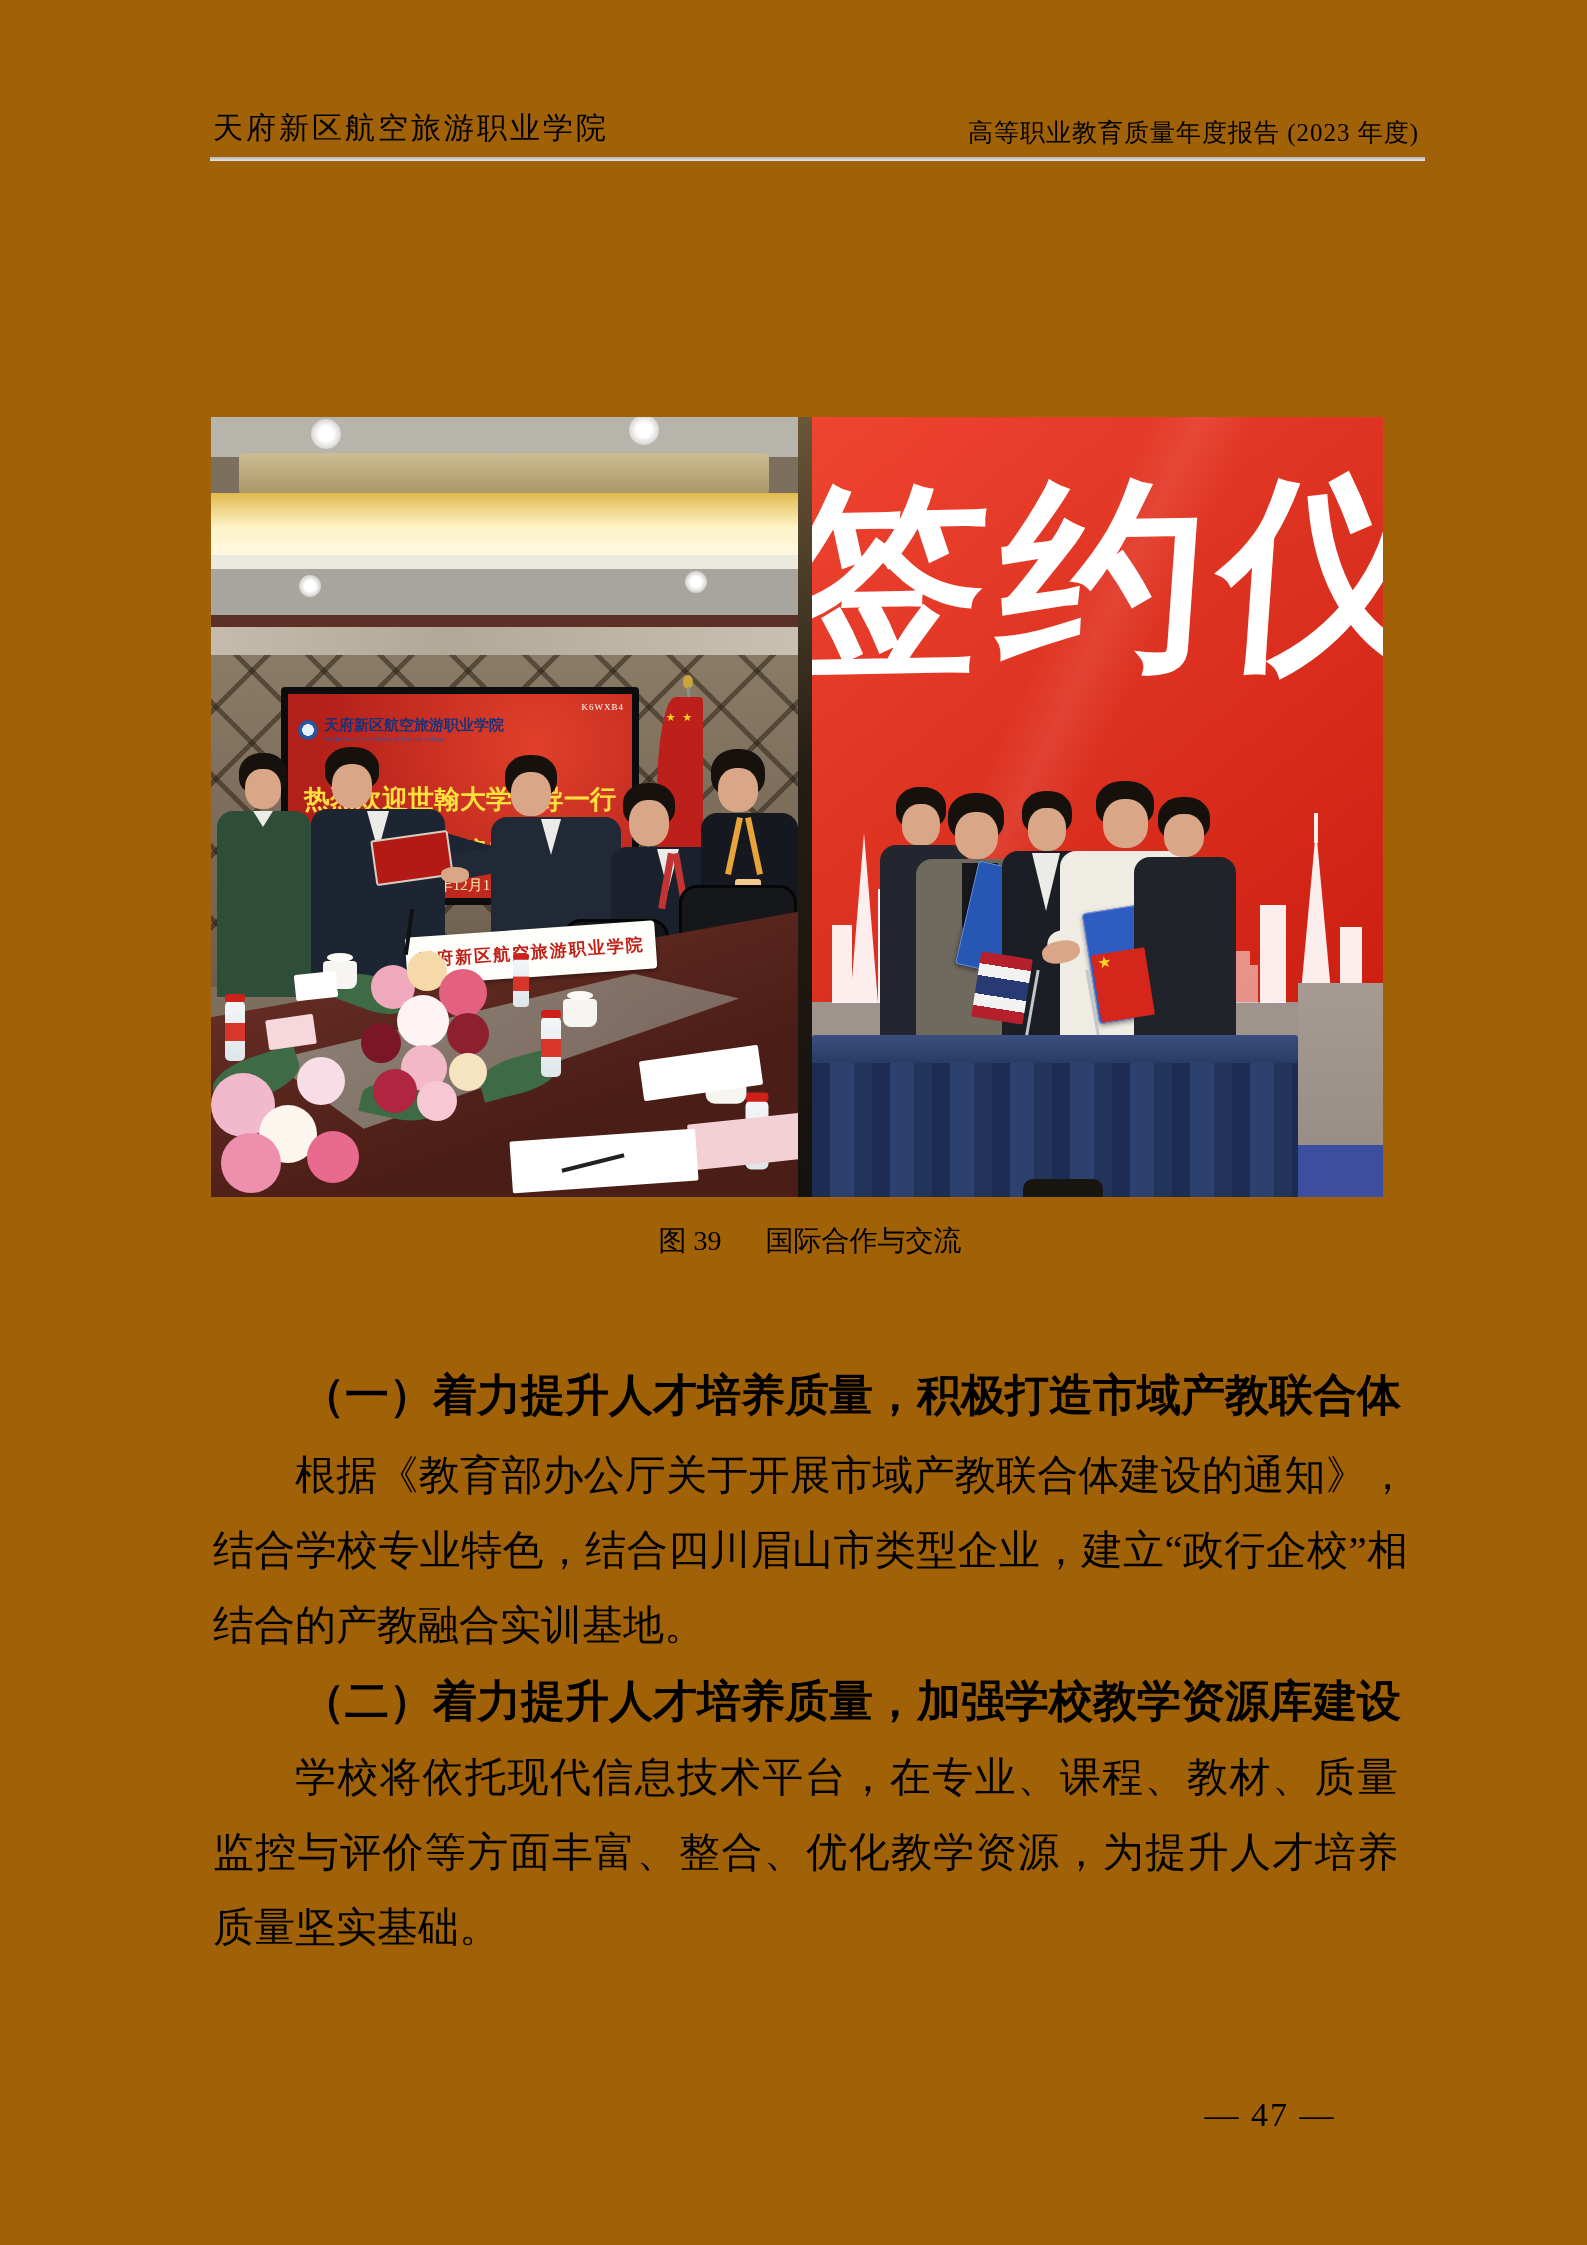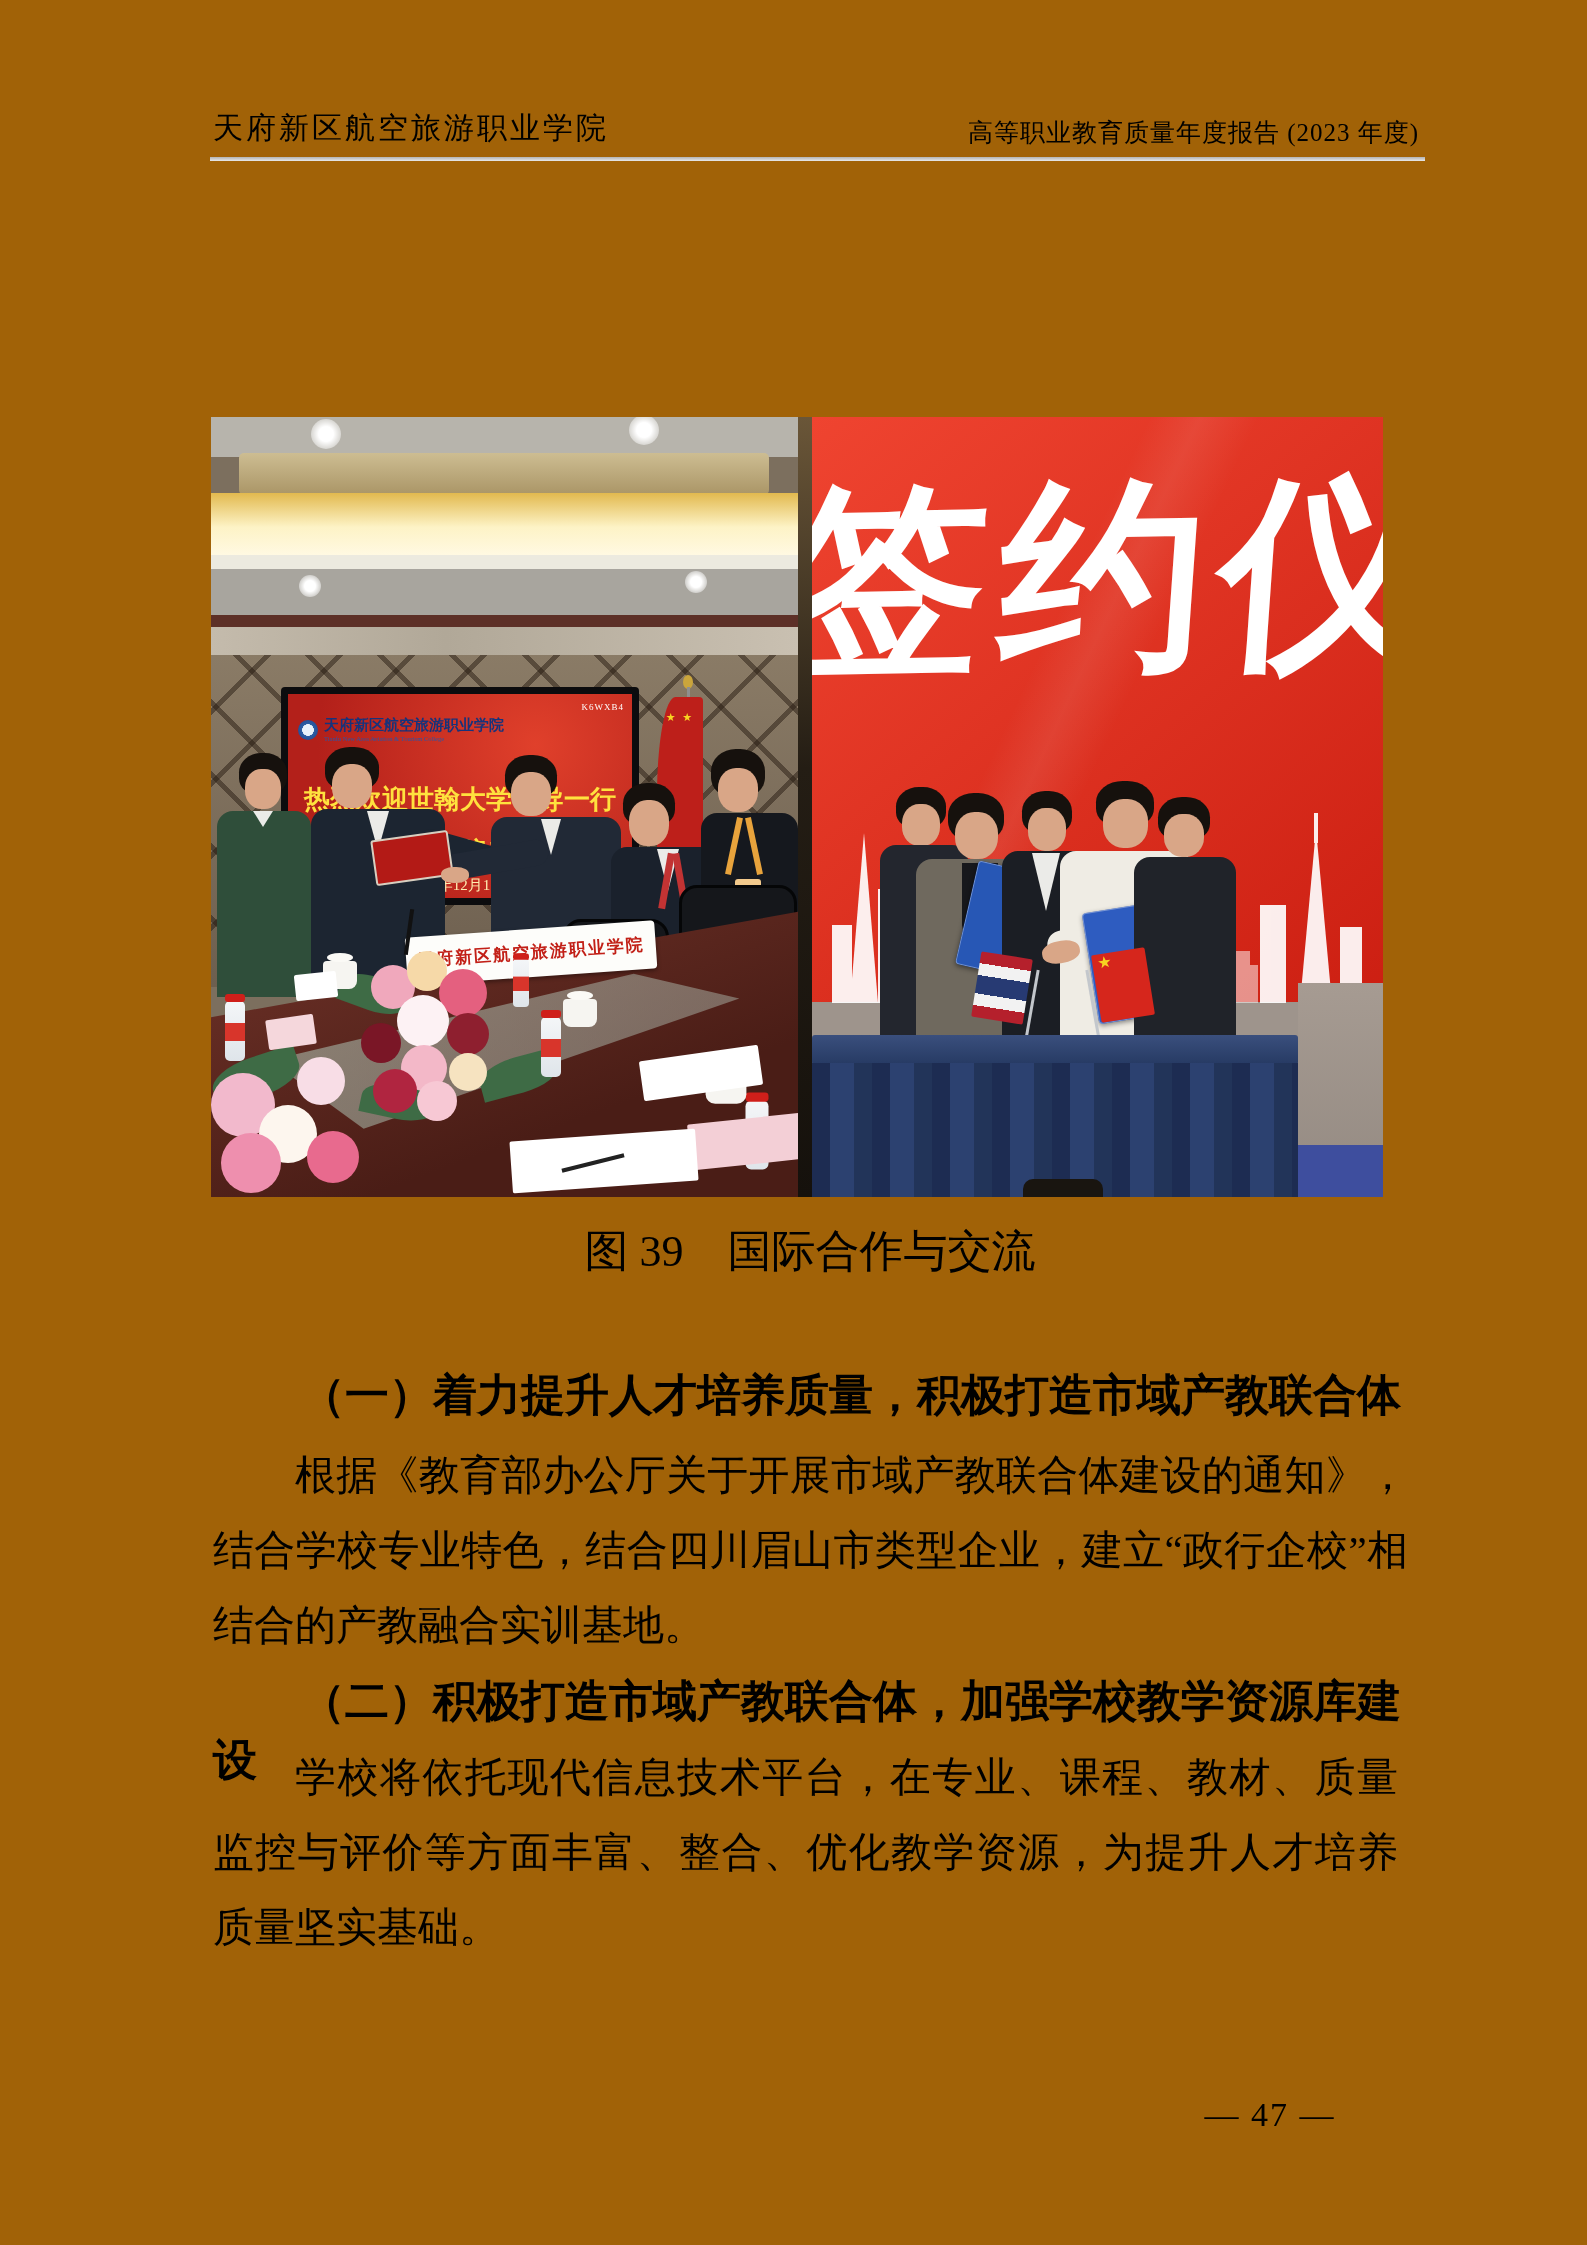--- a/index.html
+++ b/index.html
@@ -9,21 +9,21 @@
 
   
   .hdr-left{left:213px;top:108px;font-size:30px;letter-spacing:3px;}
   .hdr-right{left:968px;top:116px;font-size:25px;letter-spacing:1px;}
   .hdr-rule{left:210px;top:157px;width:1215px;height:4px;
             background:linear-gradient(#b3b3b3,#e8e8e8);}
 
   
   .cjk{word-break:break-all;text-align:justify;text-align-last:left;}
   .para1{left:213px;top:256px;width:1190px;font-size:42px;line-height:86px;}
-  .caption{left:210px;top:1222px;width:1200px;text-align:center;font-size:44px;}
+  .caption{left:210px;top:1222px;width:1200px;text-align:center;font-size:28px;}
   .caption .gap{display:inline-block;width:44px;}
   .h1{left:213px;top:1298px;width:1200px;font-size:47px;font-weight:bold;
       font-family:"Liberation Sans","DejaVu Sans",sans-serif;text-indent:2em;}
   .h2{left:213px;top:1366px;width:1200px;font-size:44px;font-weight:bold;text-indent:2em;}
   .pbody{left:213px;font-size:41px;line-height:75px;text-indent:2em;}
   .p1{top:1438px;width:1195px;}
   .h2b{top:1672px;}
   .p2{top:1740px;width:1185px;}
   .pgnum{left:1150px;top:2096px;width:240px;text-align:center;font-size:34px;letter-spacing:2px;}
 
@@ -328,17 +328,17 @@
       <div class="r-blob"></div>
     </div>
   </div>
 
   <div class="abs caption">
     <span>图 39</span><span class="gap"></span><span>国际合作与交流</span>
   </div>
 
   <div class="abs h2">（一）着力提升人才培养质量，积极打造市域产教联合体</div>
   <div class="abs pbody p1 cjk">根据《教育部办公厅关于开展市域产教联合体建设的通知》，结合学校专业特色，结合四川眉山市类型企业，建立“政行企校”相结合的产教融合实训基地。</div>
-  <div class="abs h2 h2b">（二）积极打造市域产教联合体，加强学校教学资源库建设</div>
+  <div class="abs h2 h2b">（二）着力提升人才培养质量，加强学校教学资源库建设</div>
   <div class="abs pbody p2 cjk">学校将依托现代信息技术平台，在专业、课程、教材、质量监控与评价等方面丰富、整合、优化教学资源，为提升人才培养质量坚实基础。</div>
 
   <div class="abs pgnum">— 47 —</div>
 </div>
 
 </body></html>

